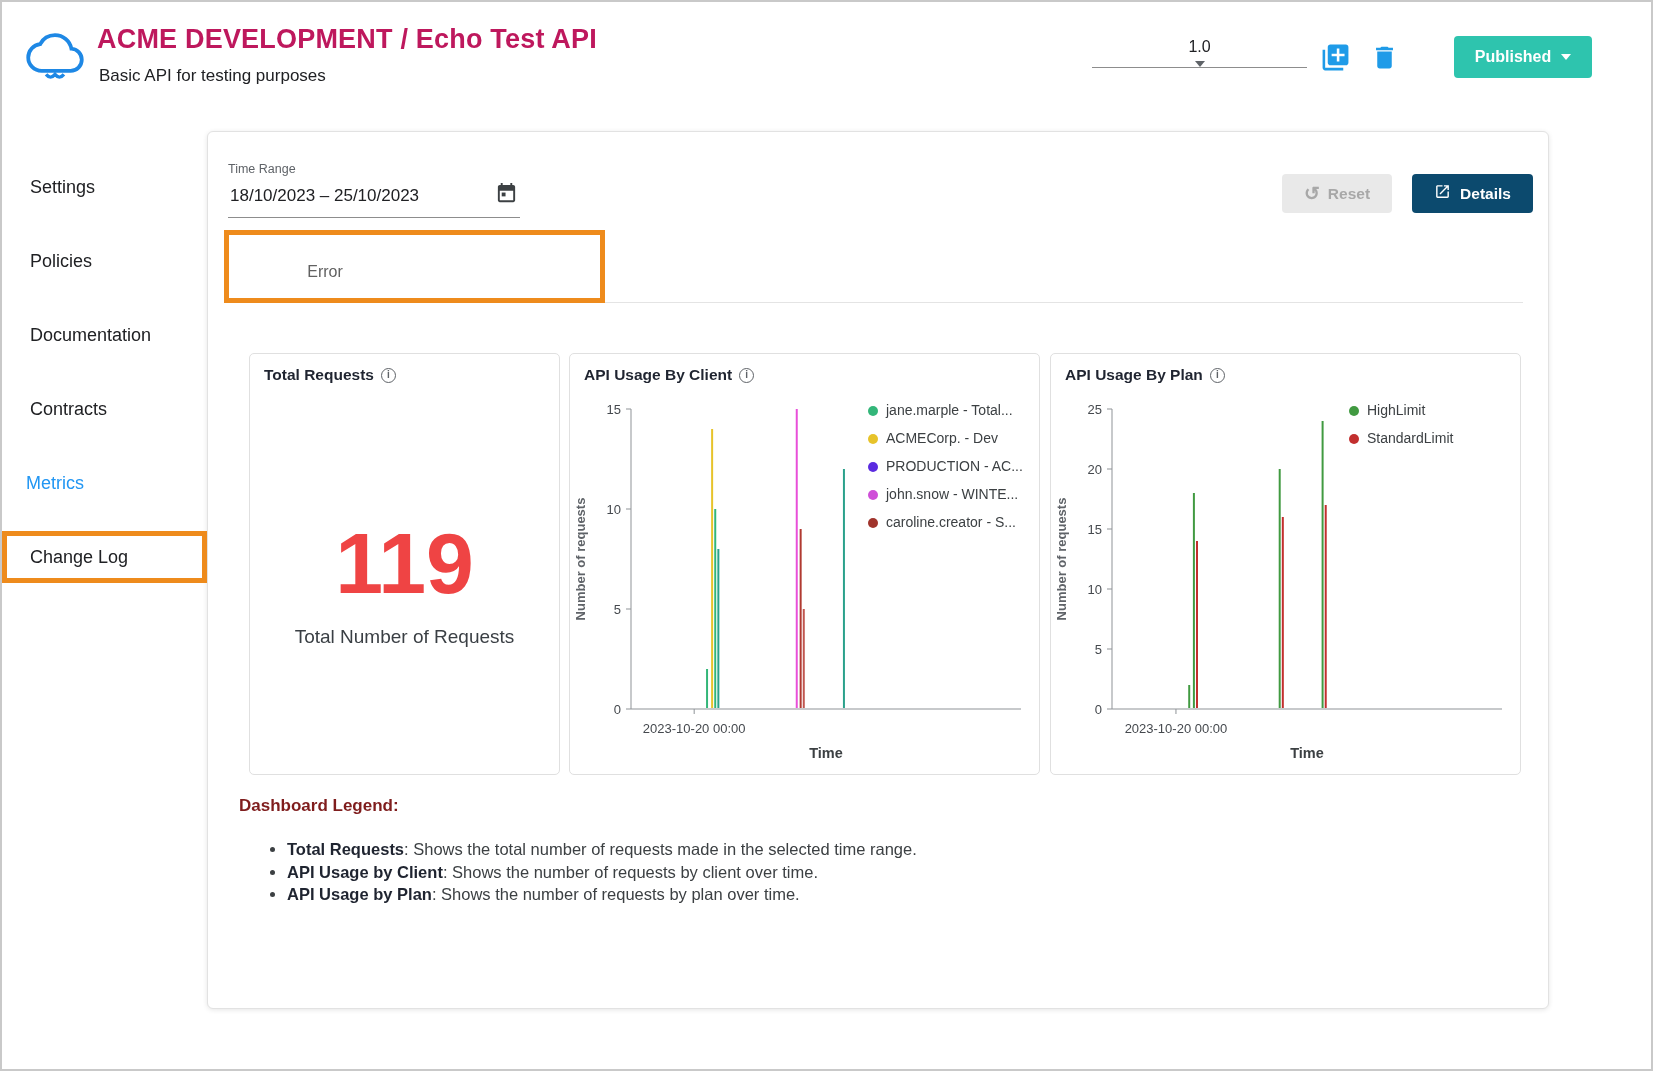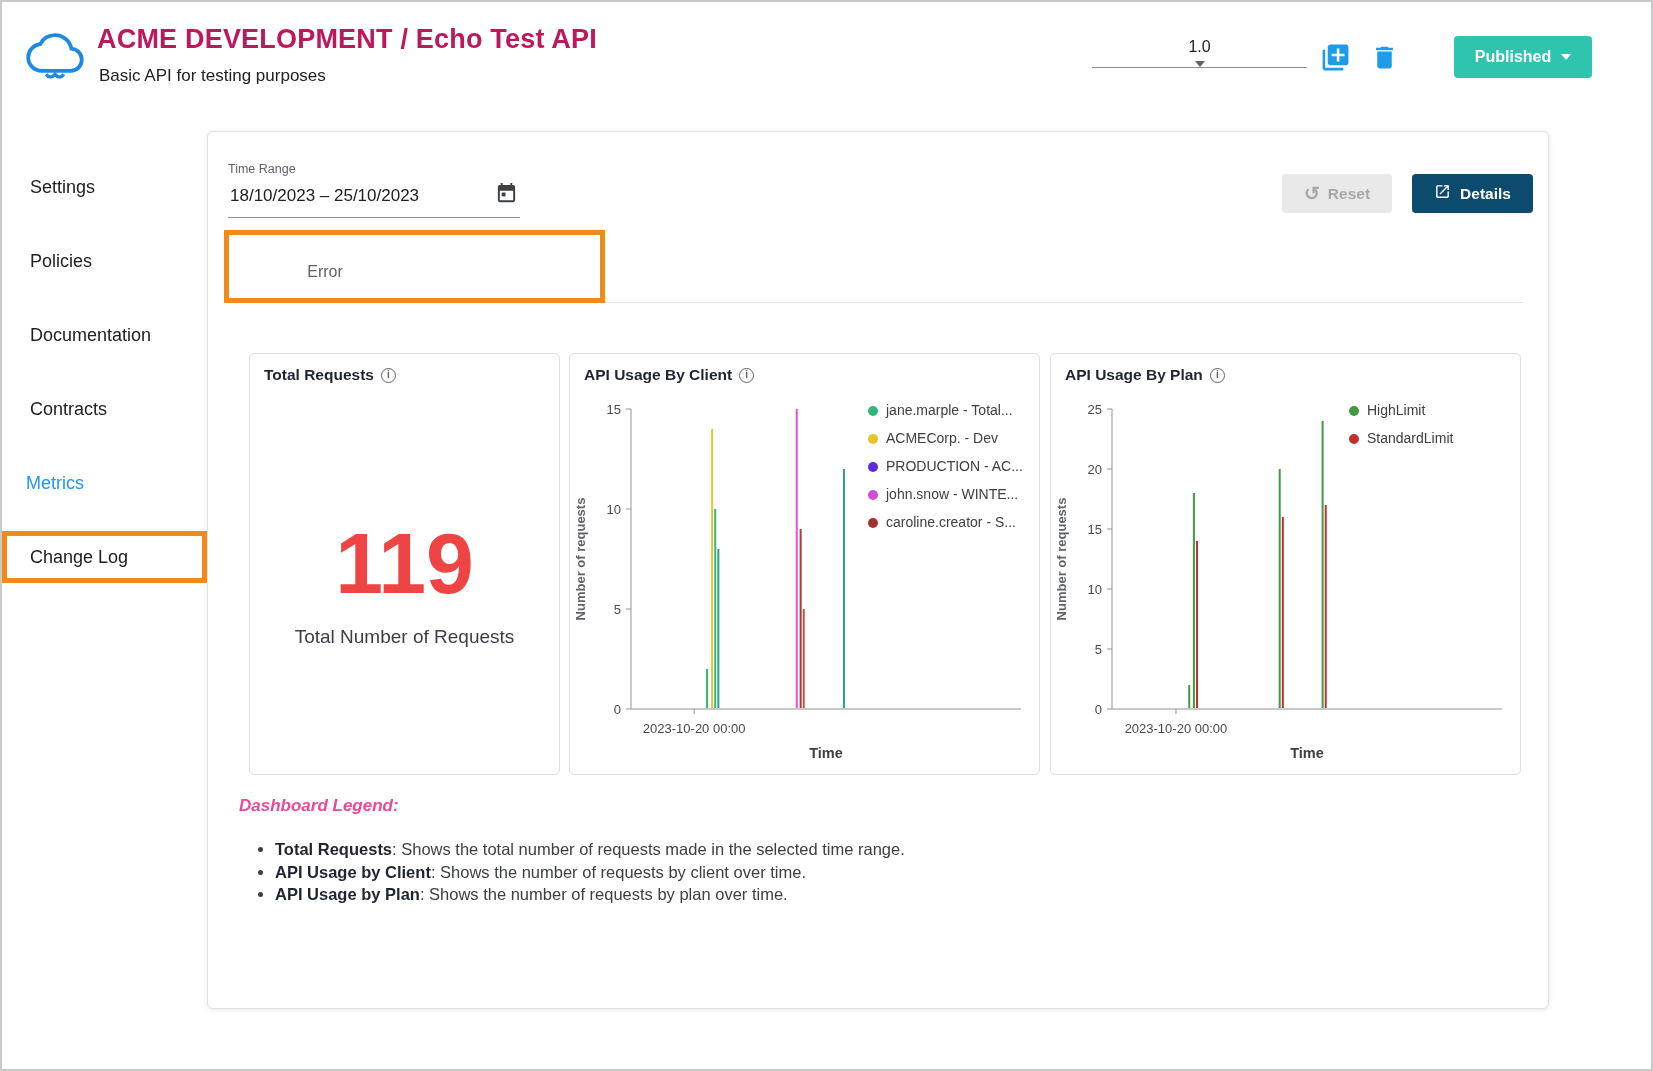--- a/index.html
+++ b/index.html
@@ -53,22 +53,22 @@
   .big-number { position:absolute; left:0; top:160px; width:100%; text-align:center; font-size:86px; font-weight:700; color:#ef4444; }
   .big-caption { position:absolute; left:0; top:272px; width:100%; text-align:center; font-size:19px; color:#3a3f44; }
 
   .chart-svg { position:absolute; left:0; top:37px; }
   .chart-svg text { font-family:"Liberation Sans",sans-serif; }
   .legend { position:absolute; left:298px; top:47px; }
   .legend-item { display:flex; align-items:center; gap:8px; margin-bottom:9px; font-size:14px; color:#3c4043; line-height:19px; white-space:nowrap; }
   .legend-dot { width:10px; height:10px; border-radius:50%; flex:0 0 auto; }
 
   .dash-legend { position:absolute; left:31px; top:664px; }
-  .dash-legend h3 { font-size:17px; font-weight:700; color:#ec4899; margin-bottom:22px;font-style:italic; }
-  .dash-legend ul { margin-left:36px; }
+  .dash-legend h3 { font-size:17px; font-weight:700; color:#7f1d1d; margin-bottom:22px; }
+  .dash-legend ul { margin-left:48px; }
   .dash-legend li { font-size:16.5px; color:#3c4043; line-height:22.5px; }
   .dash-legend .term { font-weight:700; color:#1f2430; }
 
   
   .annot { position:absolute; border:5px solid #ee8b1c; z-index:10; pointer-events:none; }
   .annot-tabs { left:222px; top:228px; width:381px; height:73px; }
   .annot-metrics { left:0px; top:529px; width:205px; height:52px; }
 </style>
 </head>
 <body>

